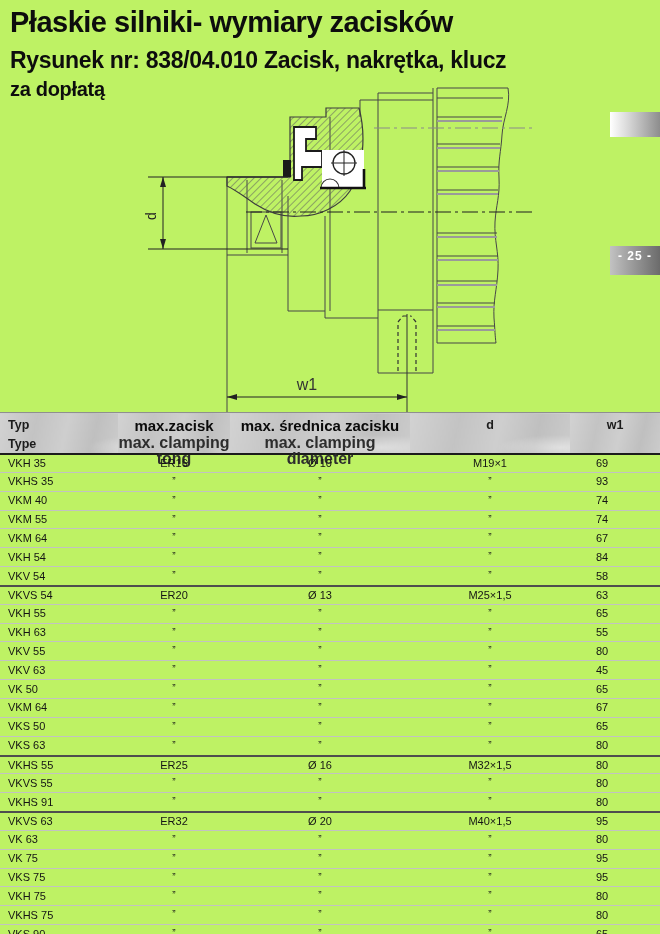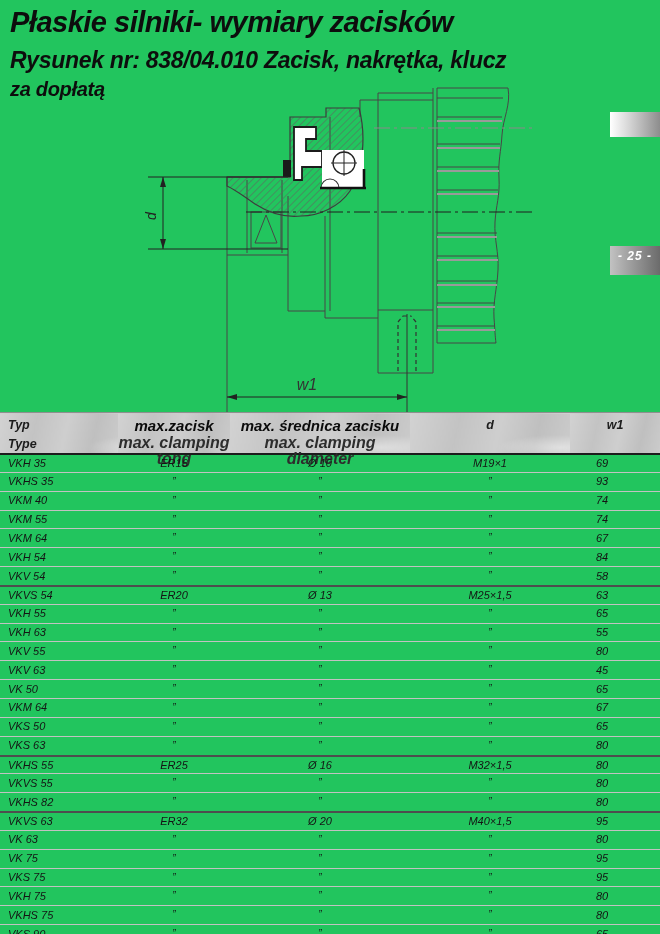--- a/index.html
+++ b/index.html
@@ -1,17 +1,17 @@
 <!DOCTYPE html>
 <html><head>
 <meta charset="utf-8">
 <style>
   html,body{margin:0;padding:0;background:#ffffff;}
-  #page{position:relative;width:660px;height:934px;background:#22c55e;overflow:hidden;
-        font-family:"Liberation Sans",sans-serif;color:#141414;font-style:italic;}
+  #page{position:relative;width:660px;height:934px;background:#bef264;overflow:hidden;
+        font-family:"Liberation Sans",sans-serif;color:#141414;}
 
   
   .title-block{position:absolute;left:10px;top:4px;width:600px;}
   .page-title{font-size:29px;font-weight:bold;color:#0d0d0d;letter-spacing:-0.5px;line-height:1.25;margin:0;}
   .page-subtitle{font-size:23px;font-weight:bold;color:#0d0d0d;letter-spacing:-0.3px;line-height:1.3;margin:6px 0 0 0;}
   .page-subtitle2{font-size:20px;font-weight:bold;color:#0d0d0d;letter-spacing:-0.3px;line-height:1.3;margin:0 0 0 0;}
 
   
   .grad-bar-top{position:absolute;left:610px;top:112px;width:50px;height:25px;
         background:linear-gradient(to right,#ffffff 0%,#d9d9d9 35%,#8d8d8d 100%);}
@@ -326,21 +326,21 @@
             <td>80</td>
           </tr>
           <tr>
             <td>VKVS 55</td>
             <td><span class="ditto">”</span></td>
             <td><span class="ditto">”</span></td>
             <td><span class="ditto">”</span></td>
             <td>80</td>
           </tr>
           <tr>
-            <td>VKHS 82</td>
+            <td>VKHS 91</td>
             <td><span class="ditto">”</span></td>
             <td><span class="ditto">”</span></td>
             <td><span class="ditto">”</span></td>
             <td>80</td>
           </tr>
           <tr class="group-start">
             <td>VKVS 63</td>
             <td>ER32</td>
             <td>Ø 20</td>
             <td>M40×1,5</td>

